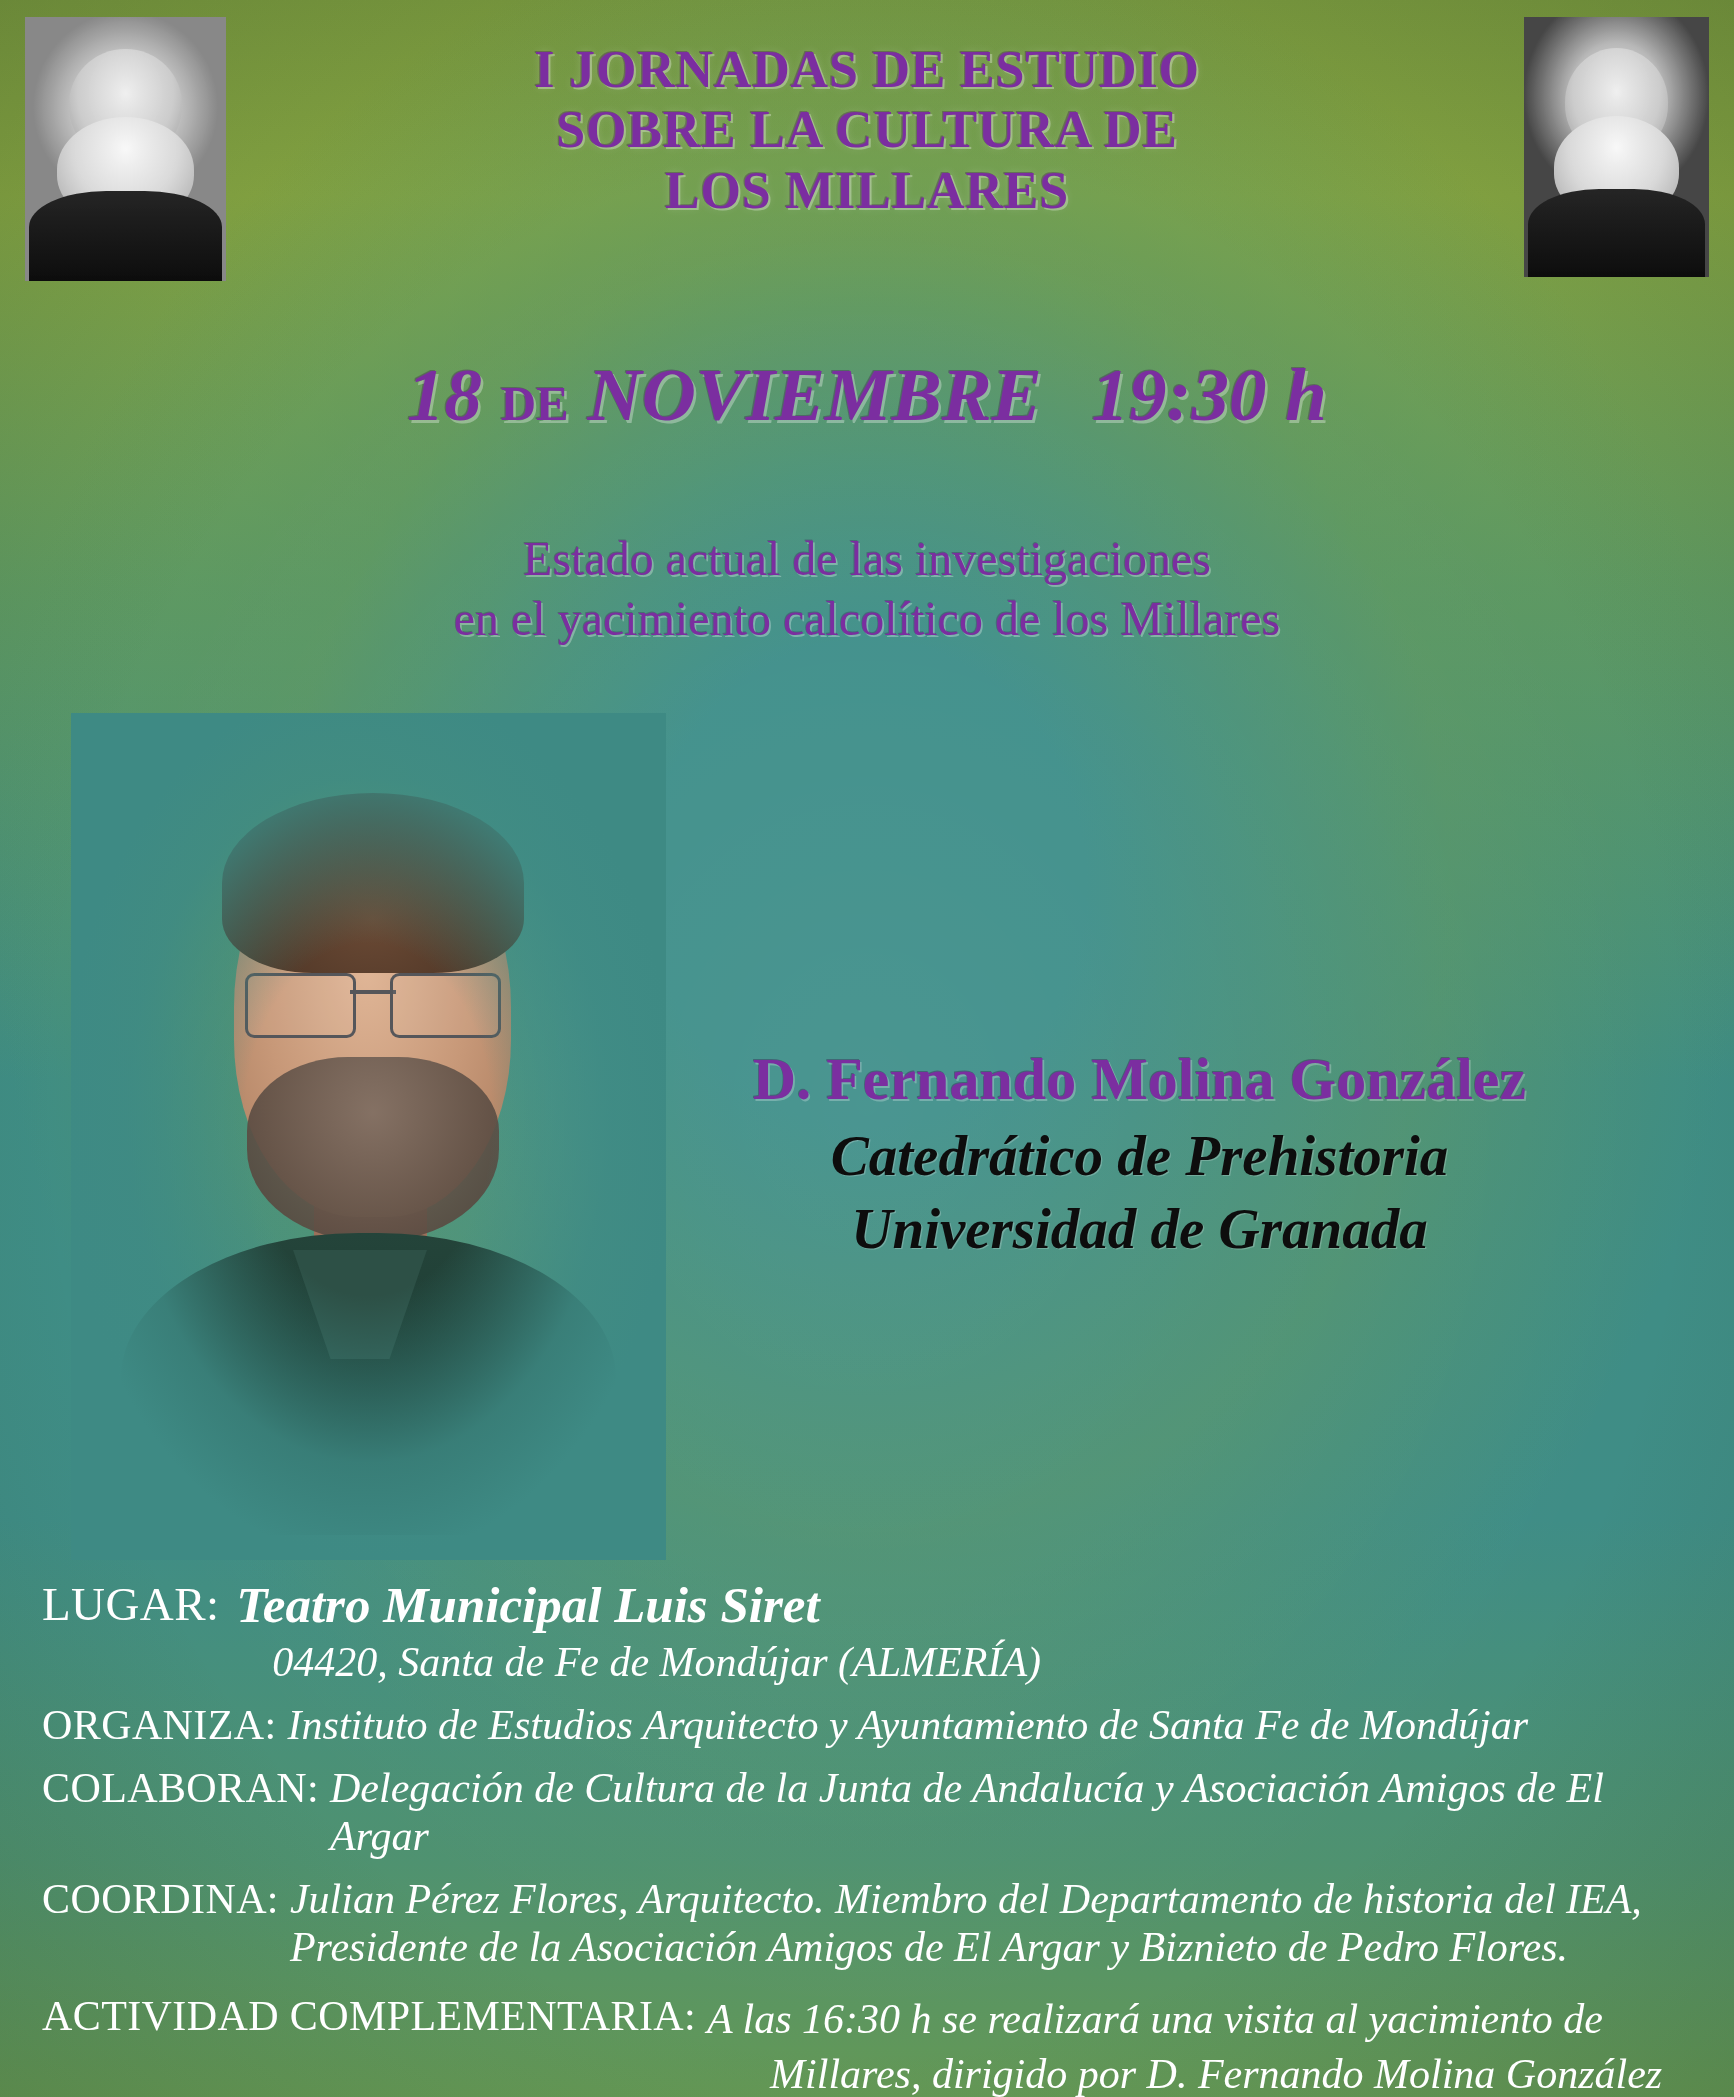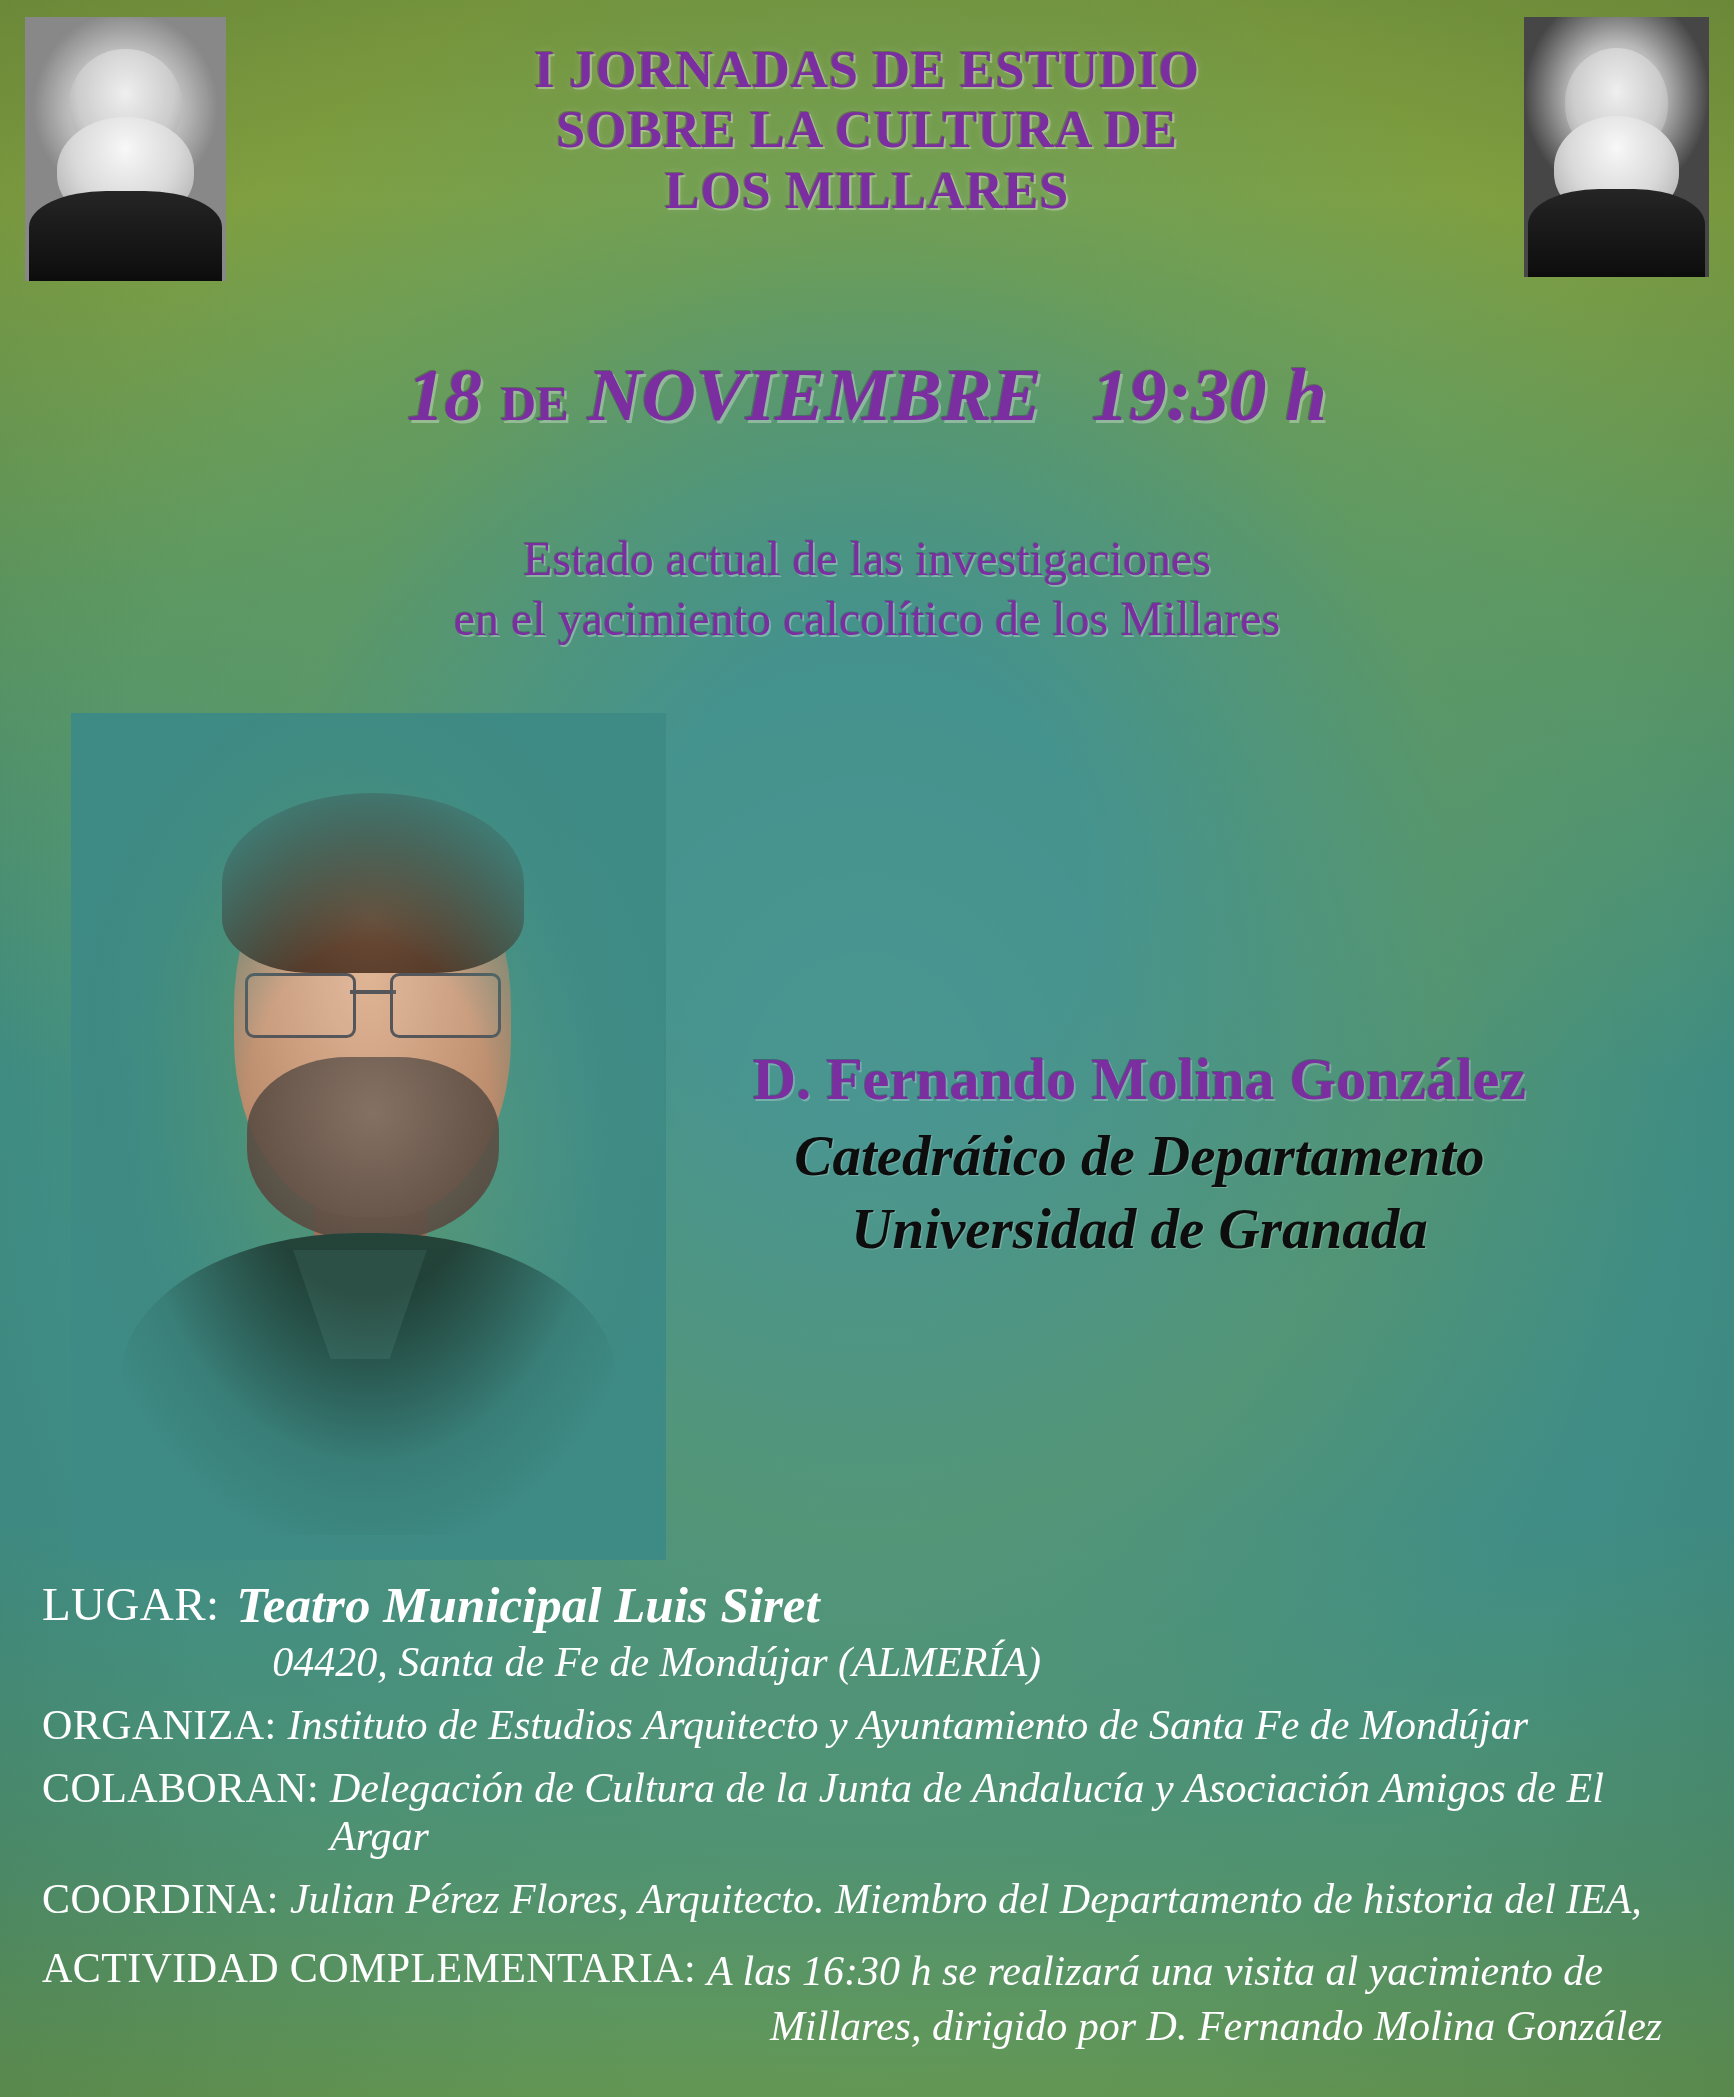--- a/index.html
+++ b/index.html
@@ -356,21 +356,21 @@
       <div class="bridge"></div>
       <div class="lens r"></div>
     </div>
     <div class="sp-shoulders"></div>
     <div class="sp-collar"></div>
     <div class="blend"></div>
   </div>
 
   <div class="speaker-name">D. Fernando Molina González</div>
   <div class="speaker-role">
-    <div>Catedrático de Departamento</div>
+    <div>Catedrático de Prehistoria</div>
     <div>Universidad de Granada</div>
   </div>
 
   <div class="details">
 
     <div class="row venue-row indent-venue">
       <div class="lbl">LUGAR:</div>
       <div class="val">
         <span class="venue-name">Teatro Municipal Luis Siret</span>
         <span class="venue-addr">04420, Santa de Fe de Mondújar (ALMERÍA)</span>
@@ -384,20 +384,21 @@
 
     <div class="row">
       <div class="lbl">COLABORAN:</div>
       <div class="val">Delegación de Cultura de la Junta de Andalucía y Asociación Amigos de El Argar</div>
     </div>
 
     <div class="row">
       <div class="lbl">COORDINA:</div>
       <div class="val">
         <div>Julian Pérez Flores, Arquitecto. Miembro del Departamento de historia del IEA,</div>
+        <div>Presidente de la Asociación Amigos de El Argar y Biznieto de Pedro Flores.</div>
       </div>
     </div>
 
     <div class="row complementary">
       <div class="lbl">ACTIVIDAD COMPLEMENTARIA:</div>
       <div class="val">
         <div>A las 16:30 h se realizará una visita al yacimiento de</div>
         <div class="sub-ind">Millares, dirigido por D. Fernando Molina González</div>
 
       </div>

